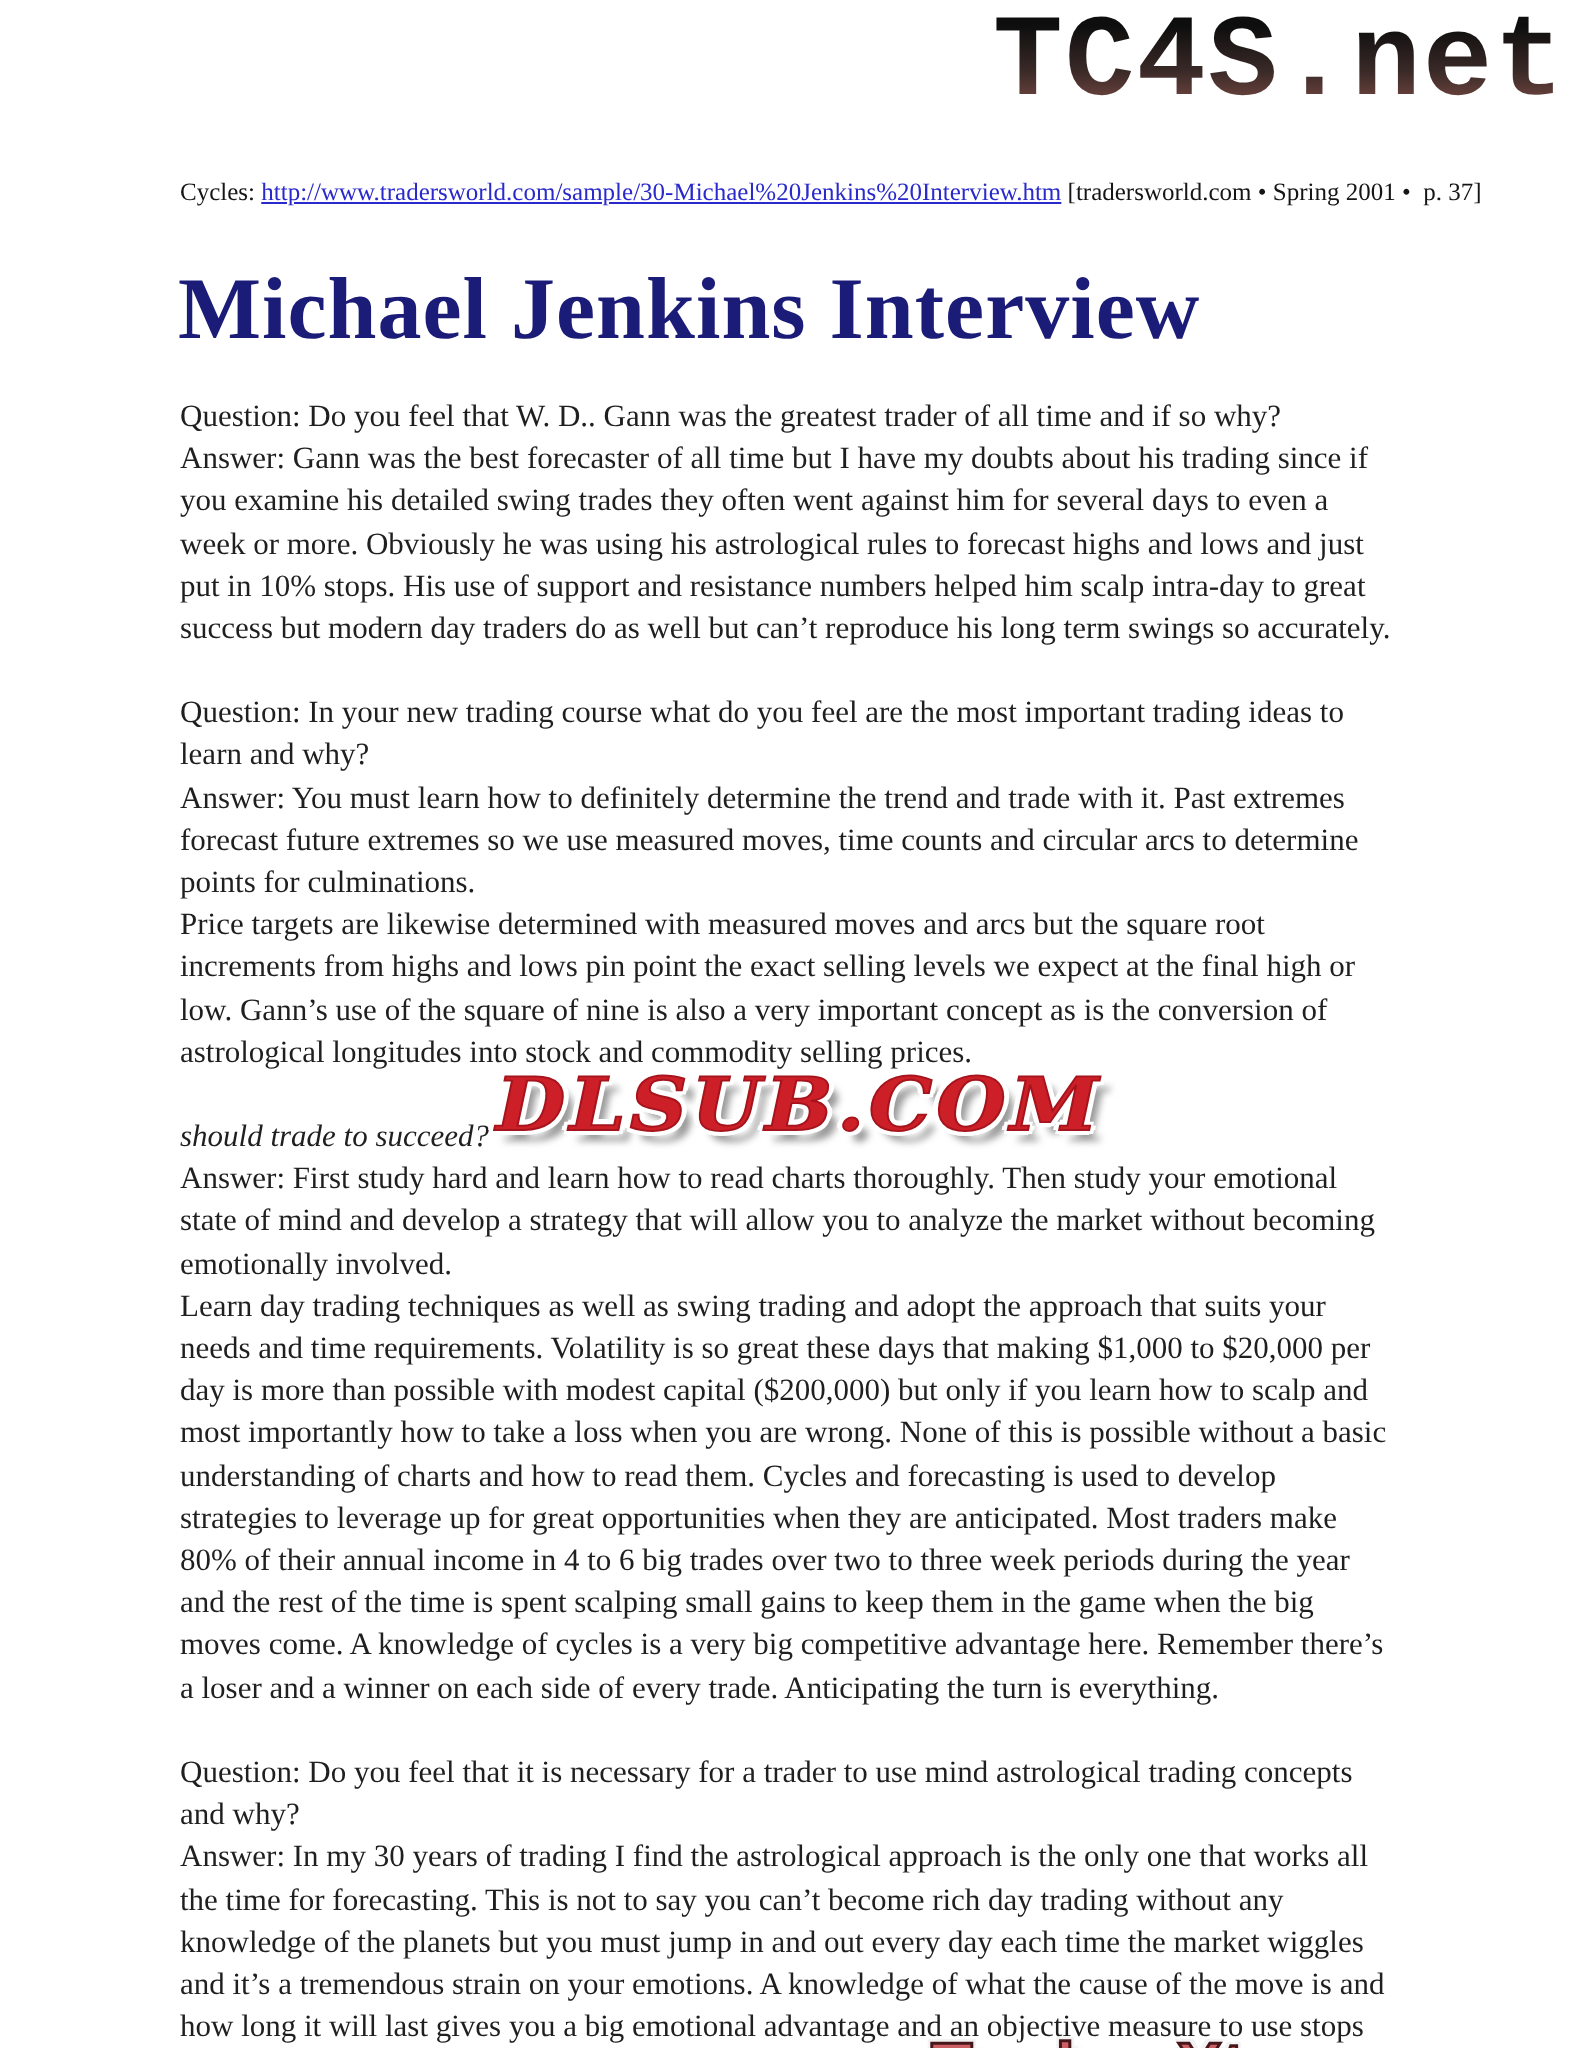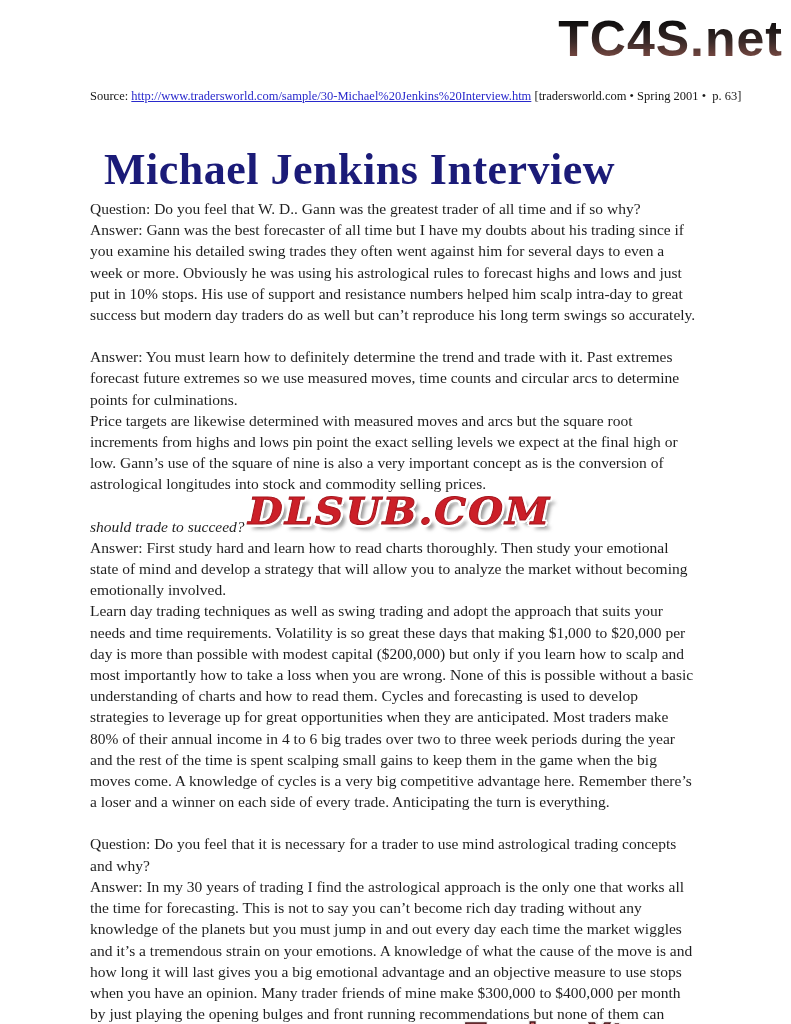--- a/index.html
+++ b/index.html
@@ -8,40 +8,40 @@
     background: #ffffff;
     position: relative;
     font-family: "Liberation Serif", serif;
     color: #1f1f1f;
     overflow: hidden;
   }
   .page { position: absolute; inset: 0; }
 
   
   .tc4s-logo {
-    position: absolute; top: 10px; right: 8px;
-    font-family: Liberation Sans, sans-serif;
-    font-weight: bold; font-size: 50px; letter-spacing: 1px;
+    position: absolute; top: 0px; right: 8px;
+    font-family: Liberation Mono, monospace;
+    font-weight: bold; font-size: 58px; letter-spacing: 1px;
     background: linear-gradient(#0e0e0e 20%, #3a2a28 55%, #8a524a 90%);
     -webkit-background-clip: text; background-clip: text;
     color: transparent;
     text-shadow: 0 0 0 rgba(0,0,0,0);
   }
 
   
   .source-line {
     position: absolute; left: 90px; top: 89px; width: 660px;
     font-size: 12.5px; color: #151515; white-space: pre;
   }
   .source-line a { color: #2929cc; text-decoration: underline; }
 
   
   .doc-title {
     position: absolute; left: 88px; top: 128px;
-    margin: 16px;
+    margin: 1px;
     font-size: 44px; font-weight: bold; color: #1b1b78;
     letter-spacing: 0.5px;
   }
 
   
   .body-text {
     position: absolute; left: 90px; top: 198px; width: 640px;
     font-size: 15.5px; line-height: 21.2px;
   }
   .qa-block { margin-bottom: 21px; }
@@ -83,36 +83,38 @@
       4px 5px 3px rgba(150,150,150,0.8);
   }
 </style>
 </head>
 <body>
 
 <div class="page">
 
   <div class="tc4s-logo">TC4S.net</div>
 
-  <div class="source-line"><span>Source: </span><a href="#">http://www.tradersworld.com/sample/30-Michael%20Jenkins%20Interview.htm</a><span> [tradersworld.com • Spring 2001 •  p. 63]</span></div>
+  <div class="source-line"><span>Cycles: </span><a href="#">http://www.tradersworld.com/sample/30-Michael%20Jenkins%20Interview.htm</a><span> [tradersworld.com • Spring 2001 •  p. 37]</span></div>
 
   <h1 class="doc-title">Michael Jenkins Interview</h1>
 
   <div class="body-text">
 
     <div class="qa-block">
       <div class="q">Question: Do you feel that W. D.. Gann was the greatest trader of all time and if so why?</div>
       <div class="a">Answer: Gann was the best forecaster of all time but I have my doubts about his trading since if
 you examine his detailed swing trades they often went against him for several days to even a
 week or more. Obviously he was using his astrological rules to forecast highs and lows and just
 put in 10% stops. His use of support and resistance numbers helped him scalp intra-day to great
 success but modern day traders do as well but can’t reproduce his long term swings so accurately.</div>
     </div>
 
     <div class="qa-block">
+      <div class="q">Question: In your new trading course what do you feel are the most important trading ideas to
+learn and why?</div>
       <div class="a">Answer: You must learn how to definitely determine the trend and trade with it. Past extremes
 forecast future extremes so we use measured moves, time counts and circular arcs to determine
 points for culminations.
 Price targets are likewise determined with measured moves and arcs but the square root
 increments from highs and lows pin point the exact selling levels we expect at the final high or
 low. Gann’s use of the square of nine is also a very important concept as is the conversion of
 astrological longitudes into stock and commodity selling prices.</div>
     </div>
 
     <div class="qa-block">

